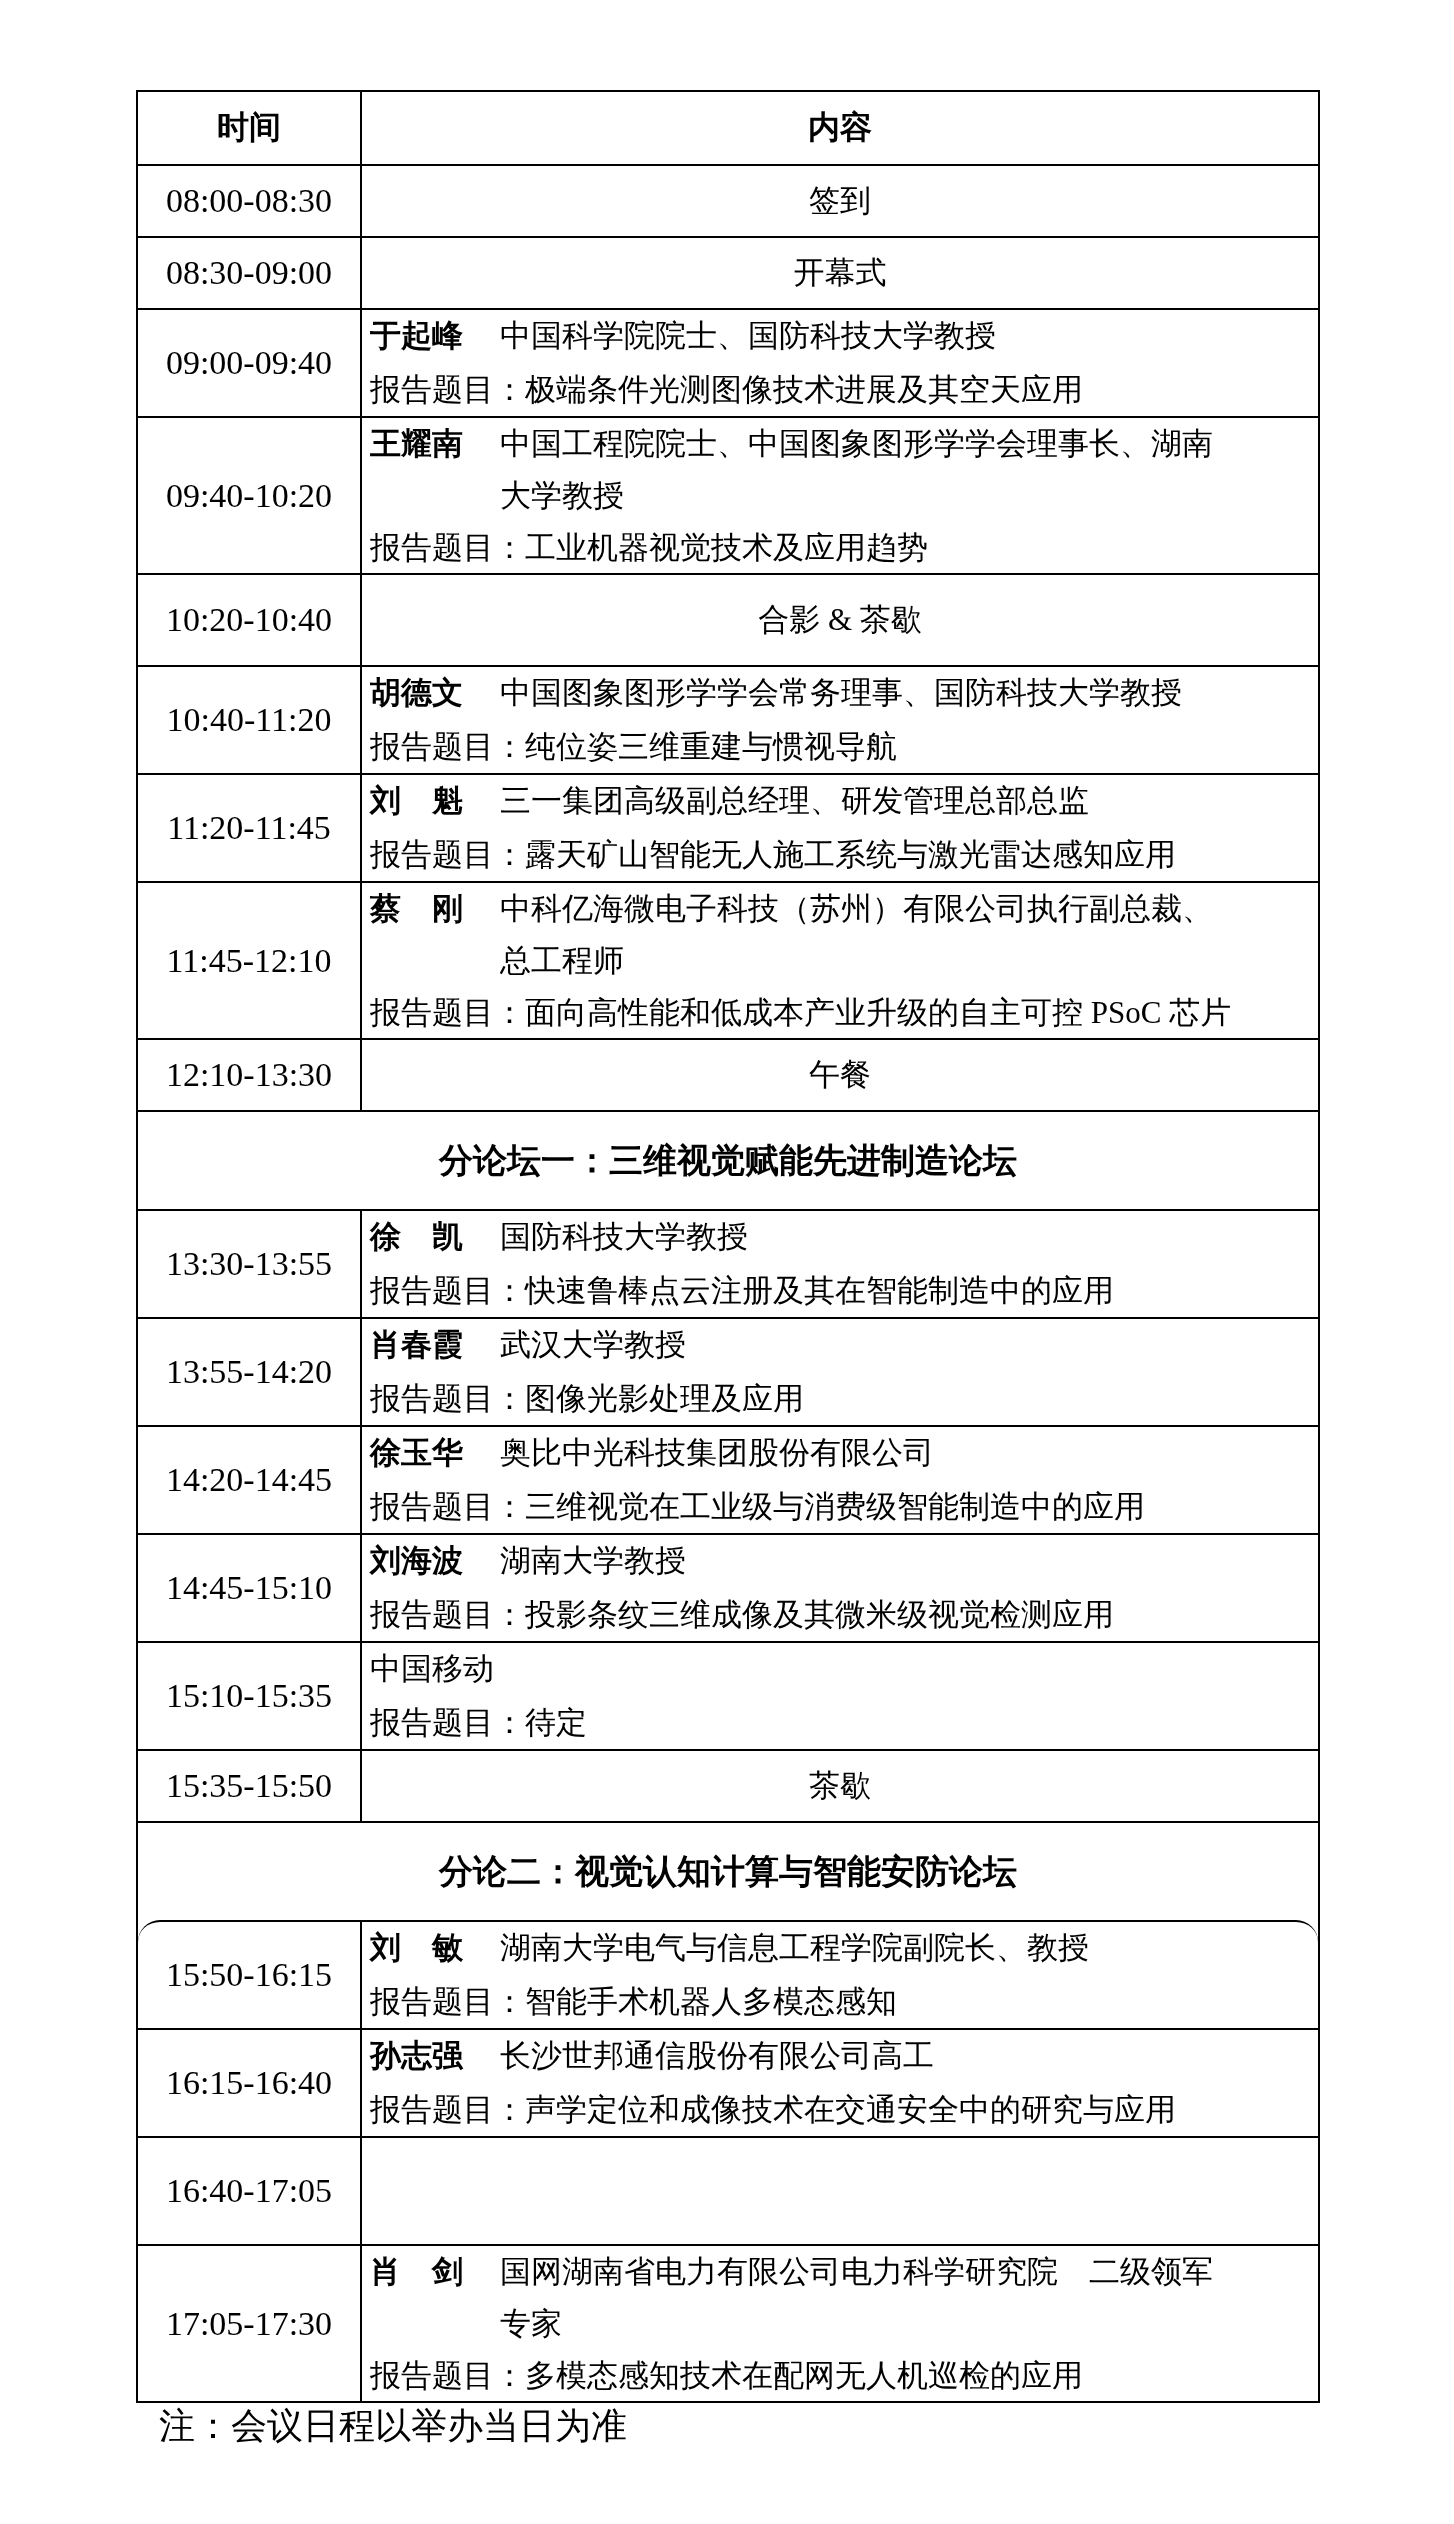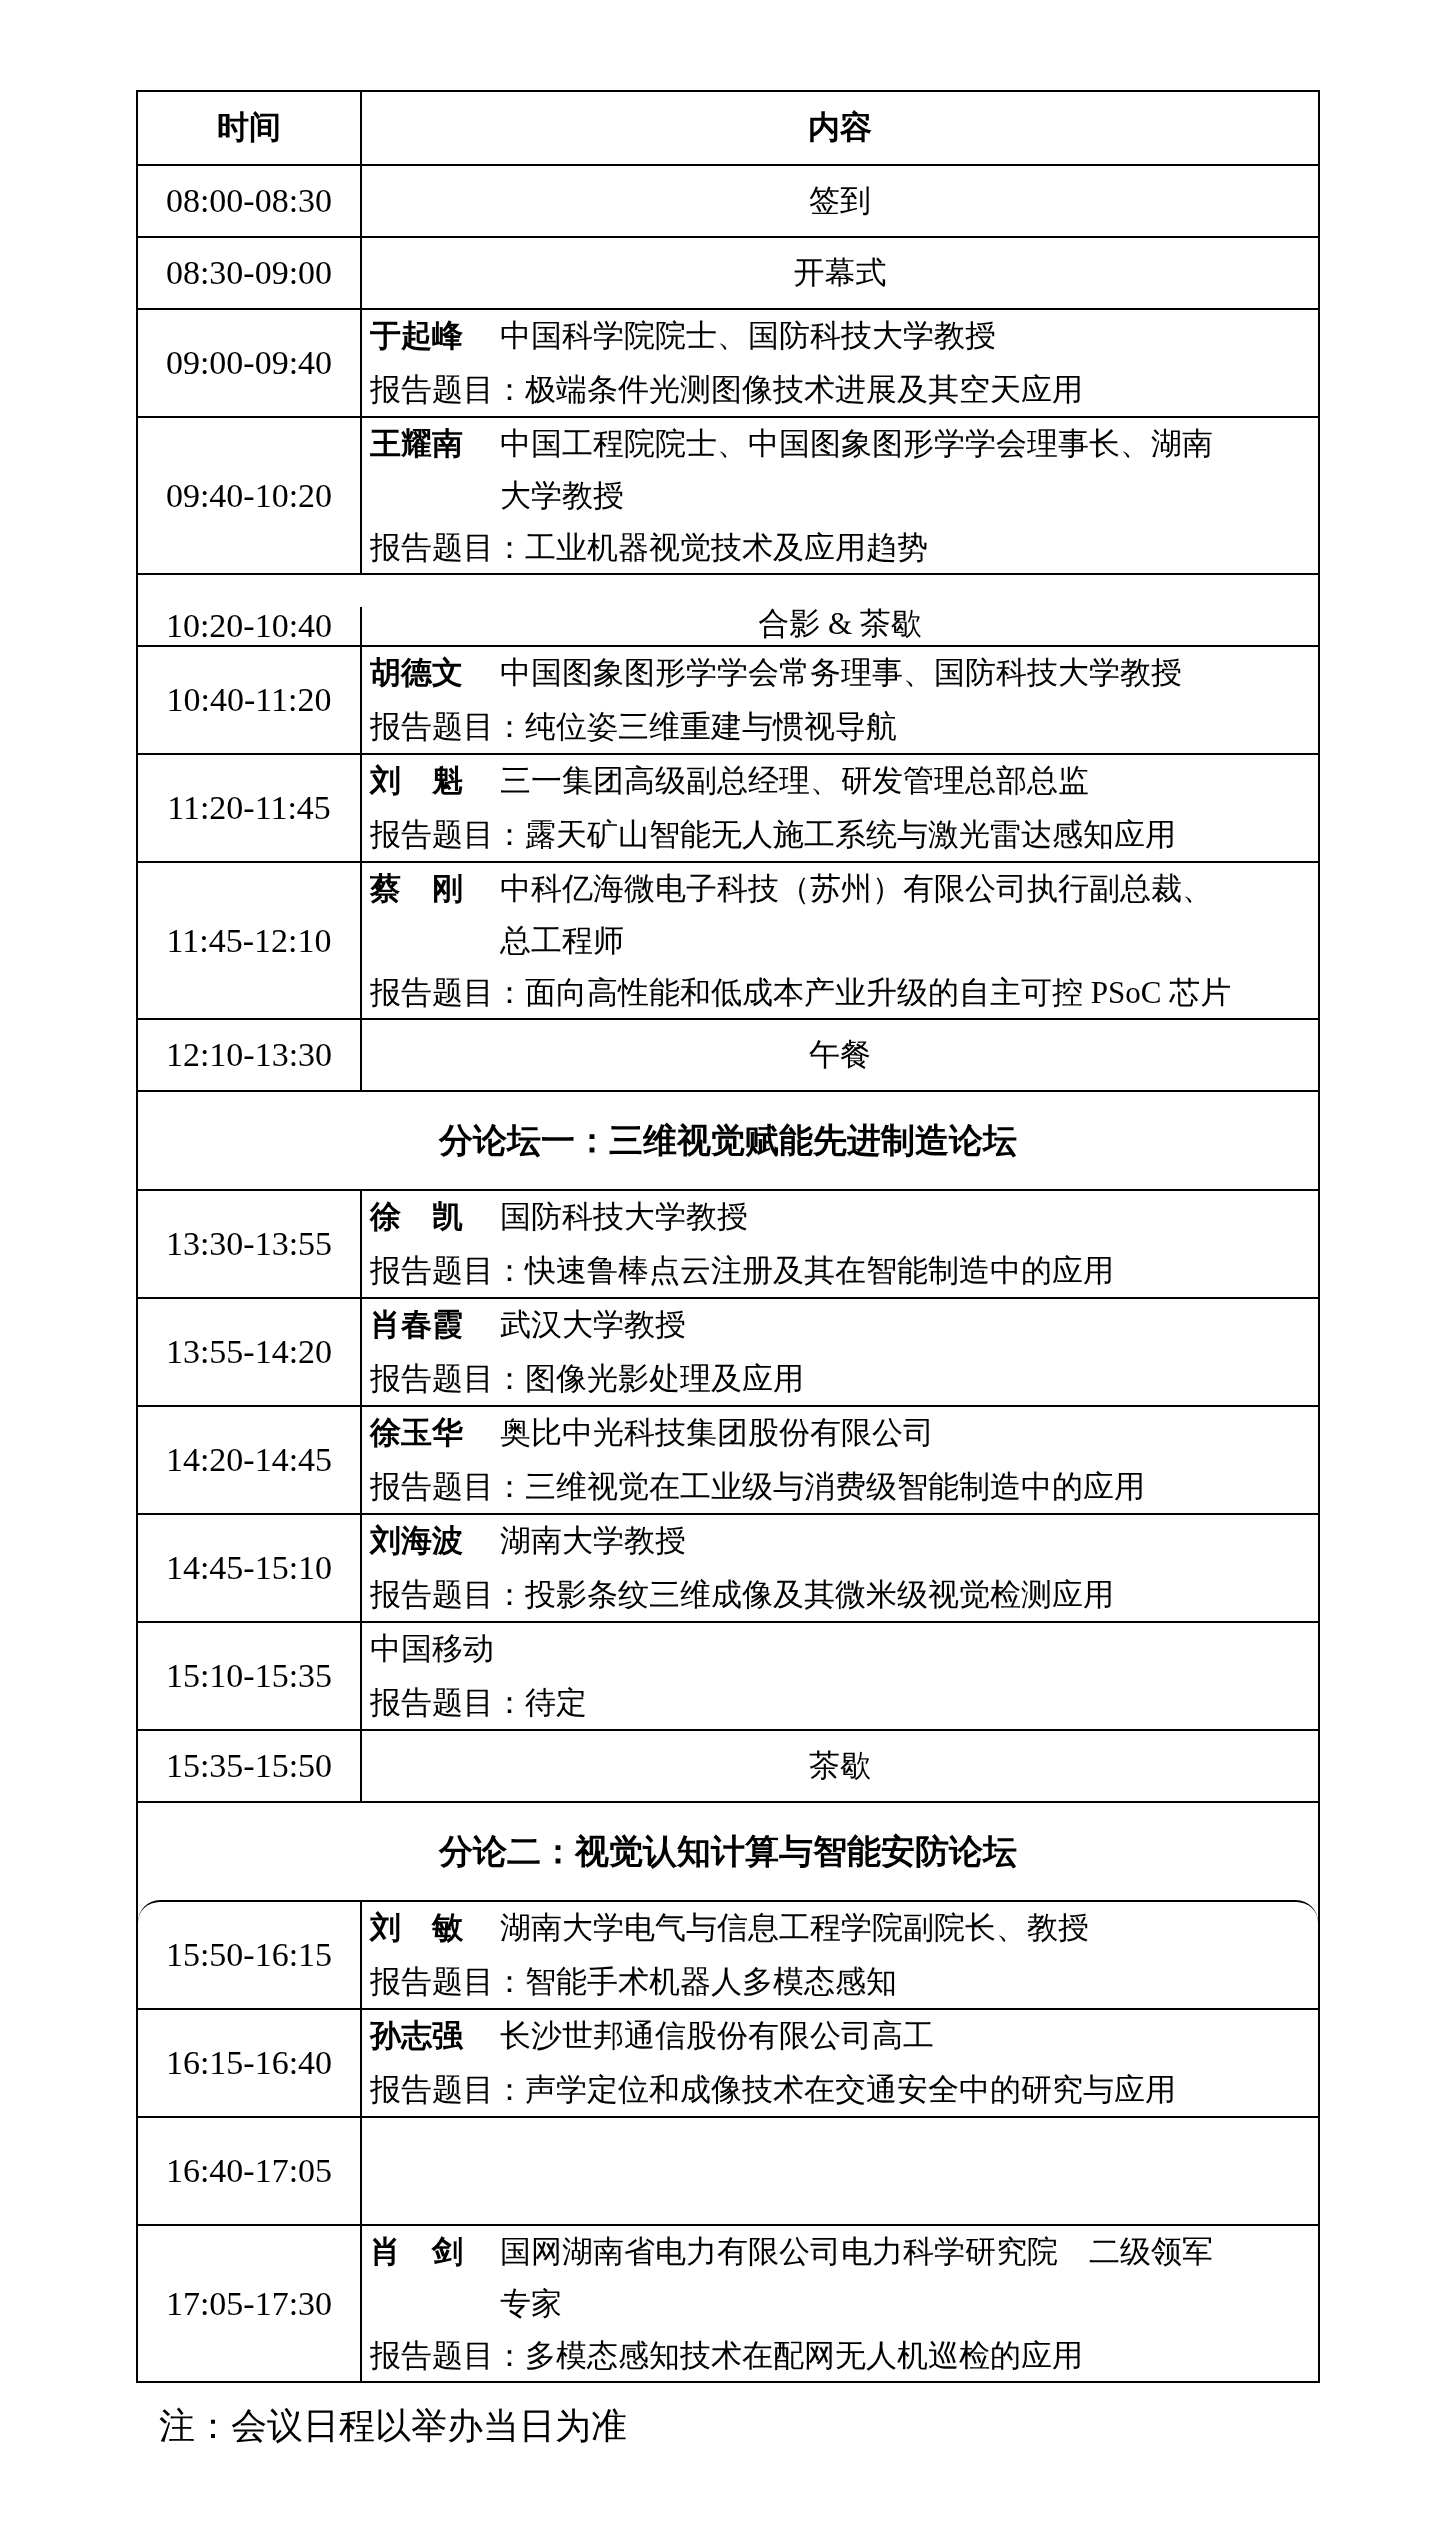--- a/index.html
+++ b/index.html
@@ -83,21 +83,21 @@
         </div>
       </div>
       <div class="row" style="height: 157px;">
         <div class="cell time-cell">09:40-10:20</div>
         <div class="cell content-cell talk-cell tight">
           <div class="talk-line"><span class="speaker">王耀南</span><span>中国工程院院士、中国图象图形学学会理事长、湖南</span></div>
           <div class="talk-line cont-line">大学教授</div>
           <div class="talk-line">报告题目：工业机器视觉技术及应用趋势</div>
         </div>
       </div>
-      <div class="row" style="height: 72px; align-items: flex-end;">
+      <div class="row" style="height: 92px;">
         <div class="cell time-cell">10:20-10:40</div>
         <div class="cell content-cell center-cell">合影 &amp; 茶歇</div>
       </div>
       <div class="row" style="height: 108px;">
         <div class="cell time-cell">10:40-11:20</div>
         <div class="cell content-cell talk-cell">
           <div class="talk-line"><span class="speaker">胡德文</span><span>中国图象图形学学会常务理事、国防科技大学教授</span></div>
           <div class="talk-line">报告题目：纯位姿三维重建与惯视导航</div>
         </div>
       </div>

